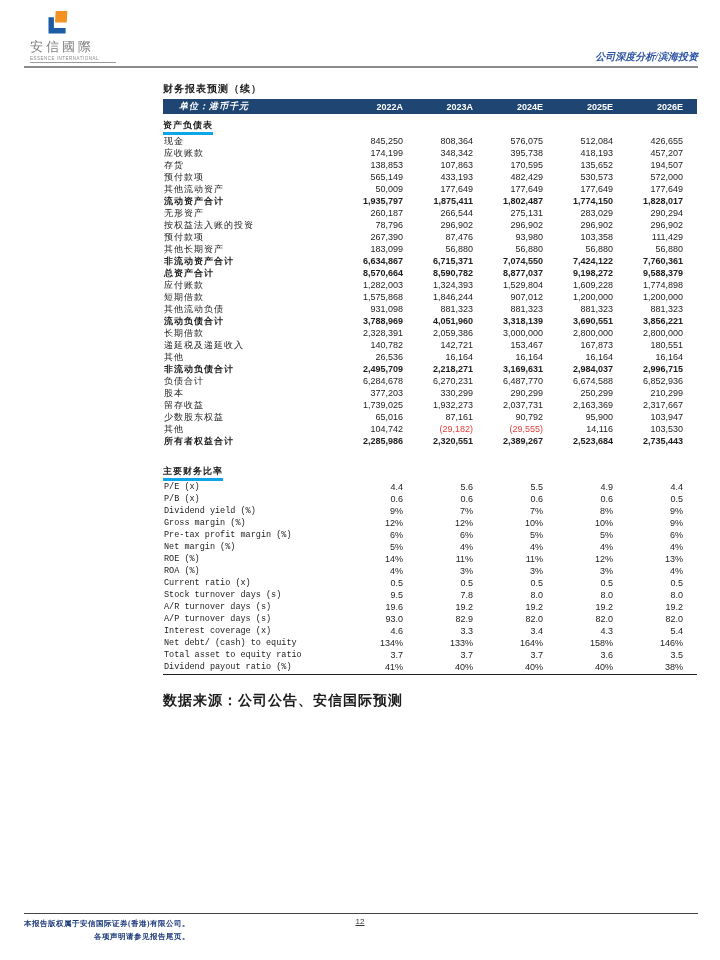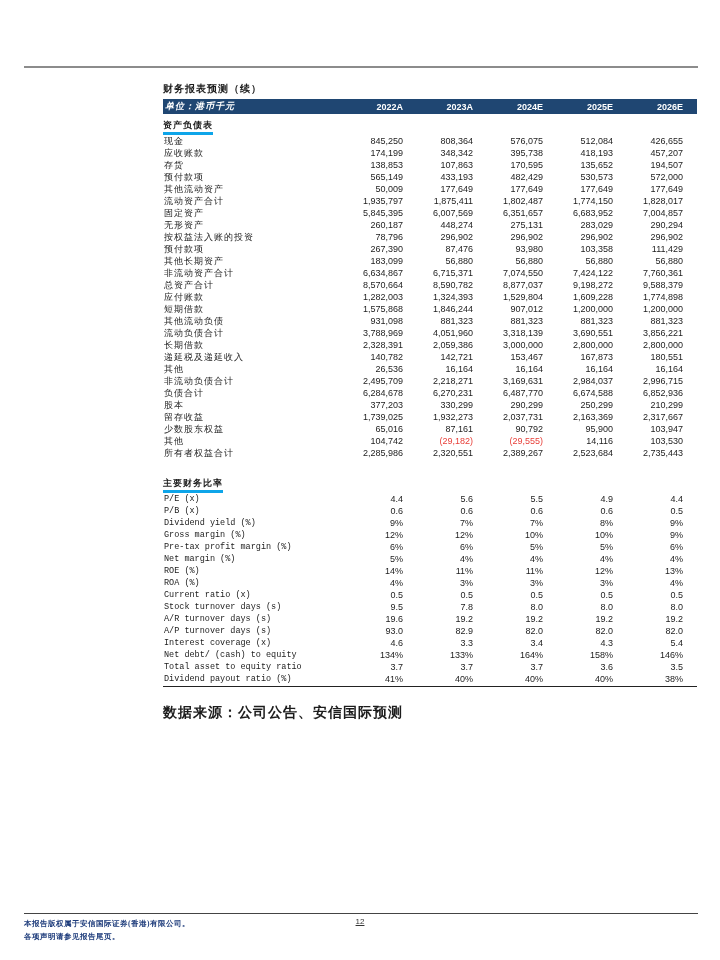--- a/index.html
+++ b/index.html
@@ -21,45 +21,56 @@
   .brand-icon{display:block;margin-left:14px;}
   .brand-cn{font-size:13px;color:#7f7f7f;letter-spacing:3px;margin-top:1px;font-family:"Liberation Serif",serif;}
   .brand-en{font-size:4.5px;color:#8a8a8a;letter-spacing:.5px;border-bottom:1px solid #9a9a9a;padding-bottom:1px;width:86px;font-family:"Liberation Sans",sans-serif;}
   .doc-type{position:absolute;right:0;bottom:2px;font-size:10px;font-style:italic;font-weight:bold;color:var(--blue-text);}
   .hdr-rule{position:absolute;left:24px;right:22px;top:66px;border-top:2px solid #8c8c8c;}
   
   .content{position:absolute;left:163px;top:82px;width:534px;}
   .tbl-title{font-size:10px;font-weight:bold;letter-spacing:1px;margin-bottom:3px;}
   .bar{display:flex;align-items:center;background:var(--navy);color:#fff;height:15px;
        font-size:9px;font-weight:bold;padding-right:14px;}
-  .bar .unit{flex:0 0 170px;font-style:italic;padding-left:2px;letter-spacing:1px;}
+  .bar .unit{flex:0 0 170px;font-style:italic;padding-left:16px;letter-spacing:1px;}
   .bar .yr{flex:1;text-align:right;font-family:"Liberation Sans",sans-serif;}
   .sec-name{display:inline-block;font-size:9px;font-weight:bold;letter-spacing:1px;
             border-bottom:3px solid #0ea5e9;margin-top:1px;}
   .sec-gap{height:13px;}
   .row{display:flex;height:12px;line-height:12px;font-size:9px;padding-right:14px;}
   .row .lbl{flex:0 0 170px;white-space:nowrap;overflow:hidden;letter-spacing:1px;padding-left:1px;}
   .row .val{flex:1;text-align:right;font-family:"Liberation Sans",sans-serif;white-space:nowrap;}
-  .row.bold{font-weight:normal;}
+  .row.bold{font-weight:bold;}
   .row .val.neg{color:var(--red);}
   .mono .lbl{font-family:Liberation Mono, monospace;letter-spacing:0;font-size:8.5px;}
   .tbl-bottom{border-top:1.5px solid #222;margin-top:1px;}
   .source-line{font-size:14px;letter-spacing:1px;margin-top:17px;font-weight:bold;}
   
   .ftr-rule{position:absolute;left:24px;right:22px;top:913px;border-top:1.5px solid #444;}
   .ftr-left{position:absolute;left:24px;top:917px;font-size:7.5px;color:var(--footer-blue);
-            font-weight:bold;line-height:13px;letter-spacing:.5px;}
+            font-weight:bold;line-height:13px;letter-spacing:.5px;text-align:right;}
   .page-num{position:absolute;left:0;width:720px;top:917px;text-align:center;font-size:8px;color:#333;
             font-family:"Liberation Sans",sans-serif;text-decoration:underline;}
 </style>
 </head>
 <body>
 
 <div class="page">
 
+  <div class="hdr">
+    <div class="brand">
+      <svg class="brand-icon" width="27" height="27" viewBox="0 0 30 30">
+        <rect x="13" y="1" width="13" height="13" fill="#f29223" transform="skewX(-3)"></rect>
+        <path d="M5 8 h6 v12 h13 v6 H5 Z" fill="#1d5ba5"></path>
+      </svg>
+      <div class="brand-cn">安信國際</div>
+      <div class="brand-en">ESSENCE INTERNATIONAL</div>
+    </div>
+    <div class="doc-type">公司深度分析/滨海投资</div>
+  </div>
   <div class="hdr-rule"></div>
 
   <div class="content">
     <div class="tbl-title">财务报表预测（续）</div>
 
     <div class="bar">
       <div class="unit">单位：港币千元</div>
 
     <div class="yr">2022A</div>
         <div class="yr">2023A</div>
@@ -112,31 +123,23 @@
         </div>
         <div class="row bold">
           <div class="lbl">流动资产合计</div>
           <div class="val">1,935,797</div>
           <div class="val">1,875,411</div>
           <div class="val">1,802,487</div>
           <div class="val">1,774,150</div>
           <div class="val">1,828,017</div>
         </div>
         <div class="row">
-          <div class="lbl">固定资产</div>
-          <div class="val">5,845,395</div>
-          <div class="val">6,007,569</div>
-          <div class="val">6,351,657</div>
-          <div class="val">6,683,952</div>
-          <div class="val">7,004,857</div>
-        </div>
-        <div class="row">
           <div class="lbl">无形资产</div>
           <div class="val">260,187</div>
-          <div class="val">448,274</div>
+          <div class="val">266,544</div>
           <div class="val">275,131</div>
           <div class="val">283,029</div>
           <div class="val">290,294</div>
         </div>
         <div class="row">
           <div class="lbl">按权益法入账的投资</div>
           <div class="val">78,796</div>
           <div class="val">296,902</div>
           <div class="val">296,902</div>
           <div class="val">296,902</div>

